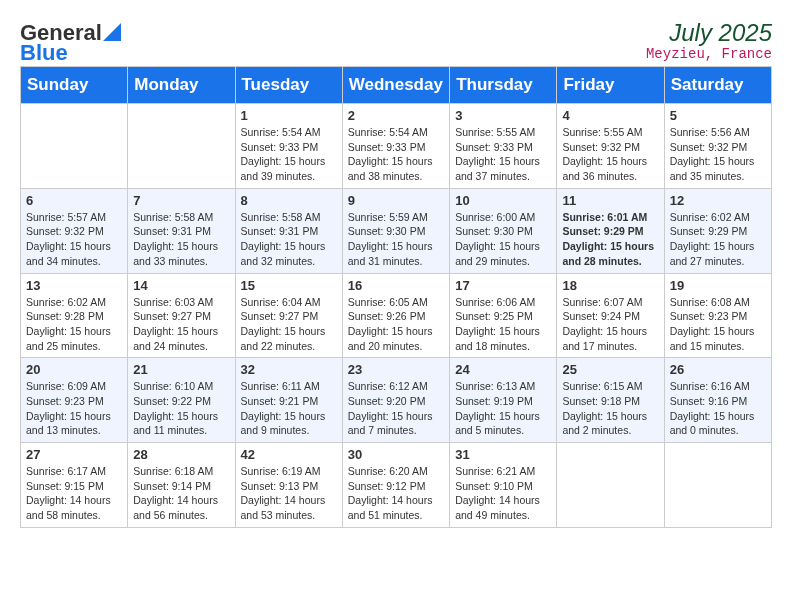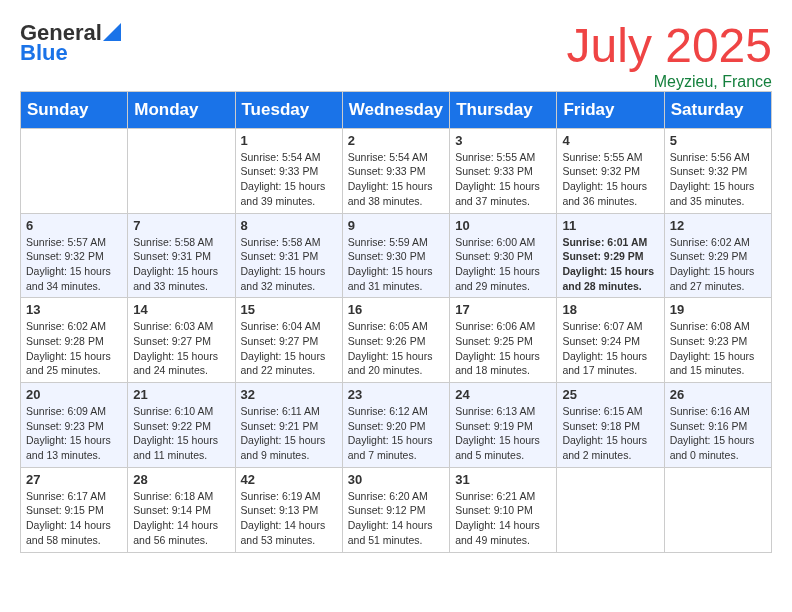--- a/index.html
+++ b/index.html
@@ -12,28 +12,30 @@
     }
     .header {
       display: flex;
       justify-content: space-between;
       align-items: flex-start;
     }
     .title-section {
       text-align: right;
     }
     .month-year {
-      font-size: 48px;
+      font-size: 24px;
       font-weight: normal;
-      color: #ef4444;
+      color: #14532d;
       line-height: 1.1;
+      font-style: italic;
     }
     .location {
-      font-size: 16px;
-      color: #15803d;
+      font-size: 14px;
+      color: #be185d;
+      font-family: Liberation Mono, monospace;
     }
     table {
       width: 100%;
       border-collapse: collapse;
       font-size: 11px;
     }
     thead tr th {
       background-color: #1a73e8;
       color: #fff;
       padding: 8px 6px;

